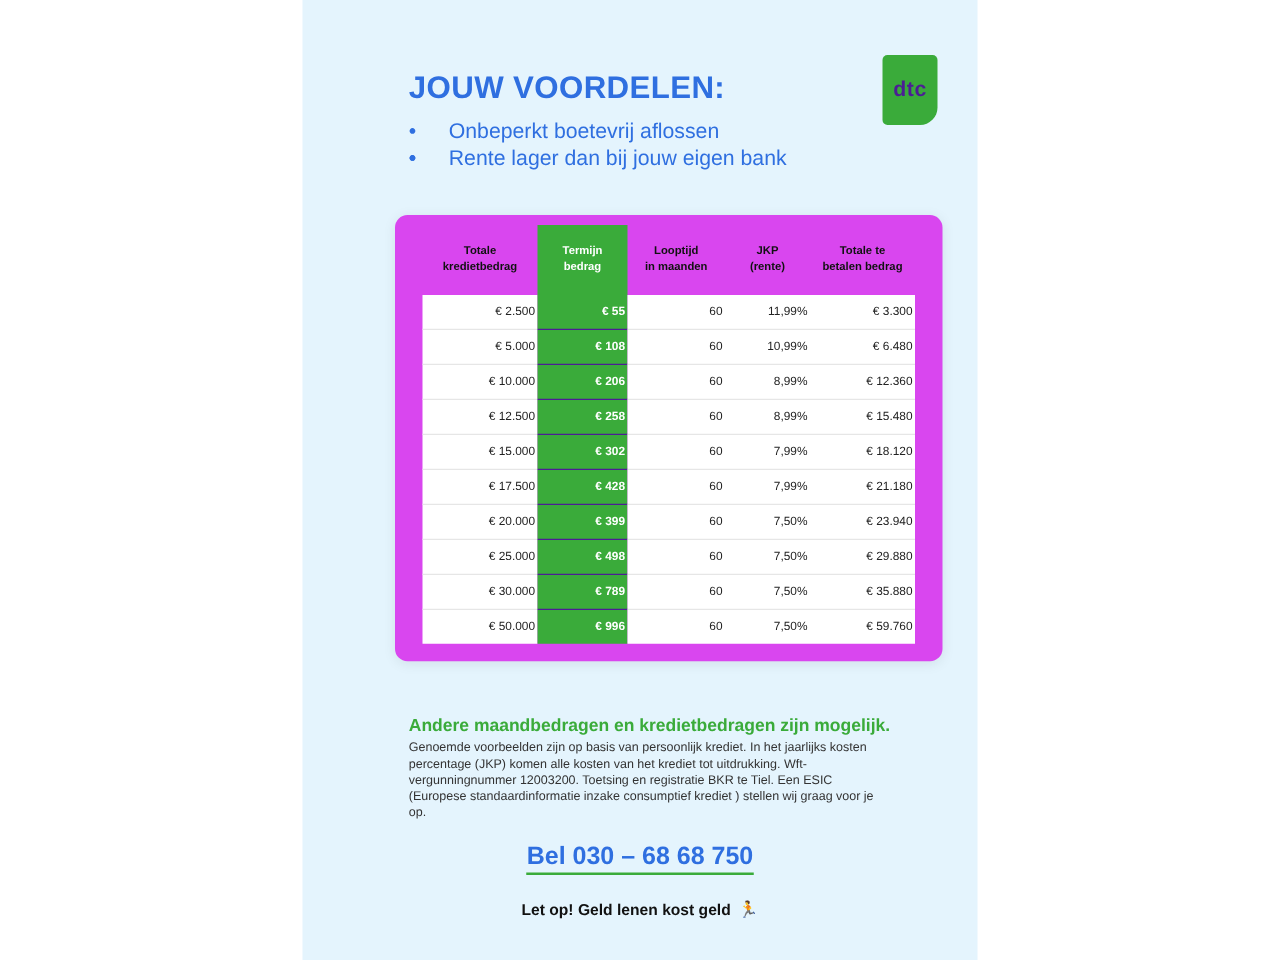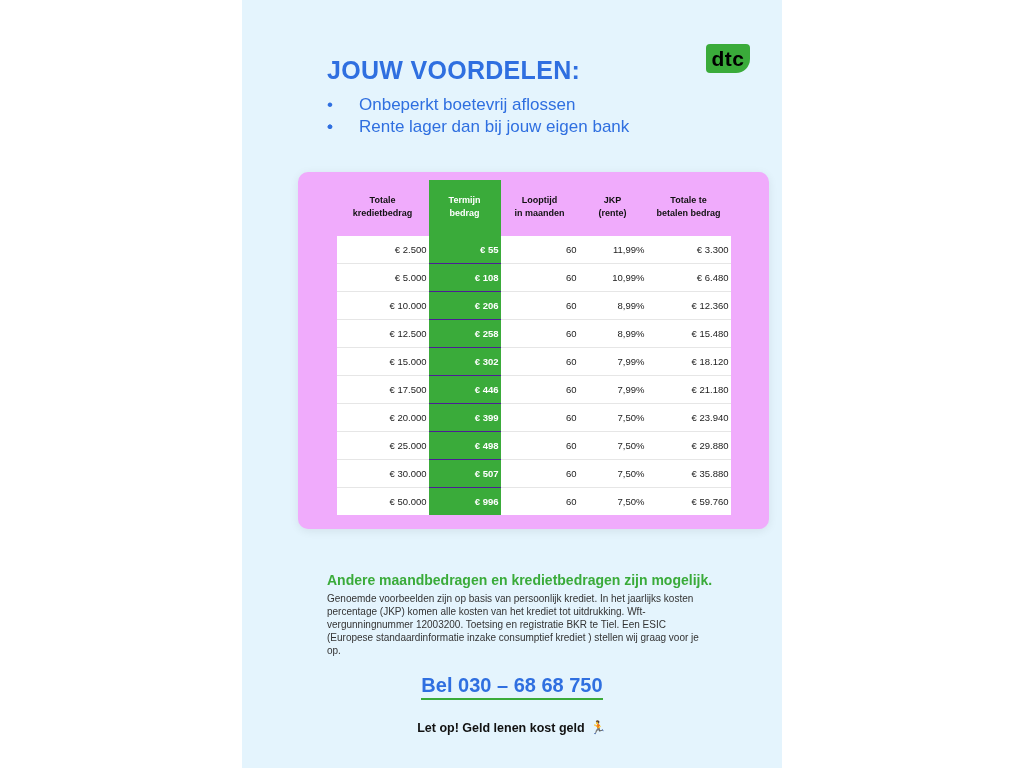--- a/index.html
+++ b/index.html
@@ -24,28 +24,28 @@
     width: 540px;
     height: 768px;
     background: #e4f4fd;
   }
   
   .logo {
     position: absolute;
     right: 32px;
     top: 44px;
     width: 44px;
-    height: 29px;
+    height: 56px;
     background: #3aab3a;
     border-radius: 4px 4px 14px 4px;
     display: flex;
     align-items: center;
     justify-content: center;
-    color: #000000;
-    font-size: 21px;
+    color: #4c1d95;
+    font-size: 17px;
     font-weight: bold;
     letter-spacing: .5px;
   }
   .headline {
     position: absolute;
     left: 85px;
     top: 56px;
     color: #2f6fe0;
     font-size: 25px;
     font-weight: bold;
@@ -69,24 +69,24 @@
   .benefits li .bullet {
     position: absolute;
     left: 0;
     top: 0;
     font-size: 17px;
     line-height: 22px;
   }
   
   .card {
     position: absolute;
-    left: 56px;
+    left: 74px;
     top: 172px;
-    width: 471px;
-    background: #f0abfc;
+    width: 438px;
+    background: #d946ef;
     border-radius: 10px;
     box-shadow: 0 2px 10px rgba(0,0,0,.08);
     padding: 8px 8px 14px 8px;
     box-sizing: border-box;
   }
   table.rates {
     border-collapse: collapse;
     width: 394px;
     table-layout: fixed;
     margin: 0 auto;
@@ -268,42 +268,42 @@
           </tr>
           <tr>
             <td>€ 15.000</td>
             <td class="hl">€ 302</td>
             <td>60</td>
             <td>7,99%</td>
             <td>€ 18.120</td>
           </tr>
           <tr>
             <td>€ 17.500</td>
-            <td class="hl">€ 446</td>
+            <td class="hl">€ 428</td>
             <td>60</td>
             <td>7,99%</td>
             <td>€ 21.180</td>
           </tr>
           <tr>
             <td>€ 20.000</td>
             <td class="hl">€ 399</td>
             <td>60</td>
             <td>7,50%</td>
             <td>€ 23.940</td>
           </tr>
           <tr>
             <td>€ 25.000</td>
             <td class="hl">€ 498</td>
             <td>60</td>
             <td>7,50%</td>
             <td>€ 29.880</td>
           </tr>
           <tr>
             <td>€ 30.000</td>
-            <td class="hl">€ 507</td>
+            <td class="hl">€ 789</td>
             <td>60</td>
             <td>7,50%</td>
             <td>€ 35.880</td>
           </tr>
           <tr>
             <td>€ 50.000</td>
             <td class="hl">€ 996</td>
             <td>60</td>
             <td>7,50%</td>
             <td>€ 59.760</td>

